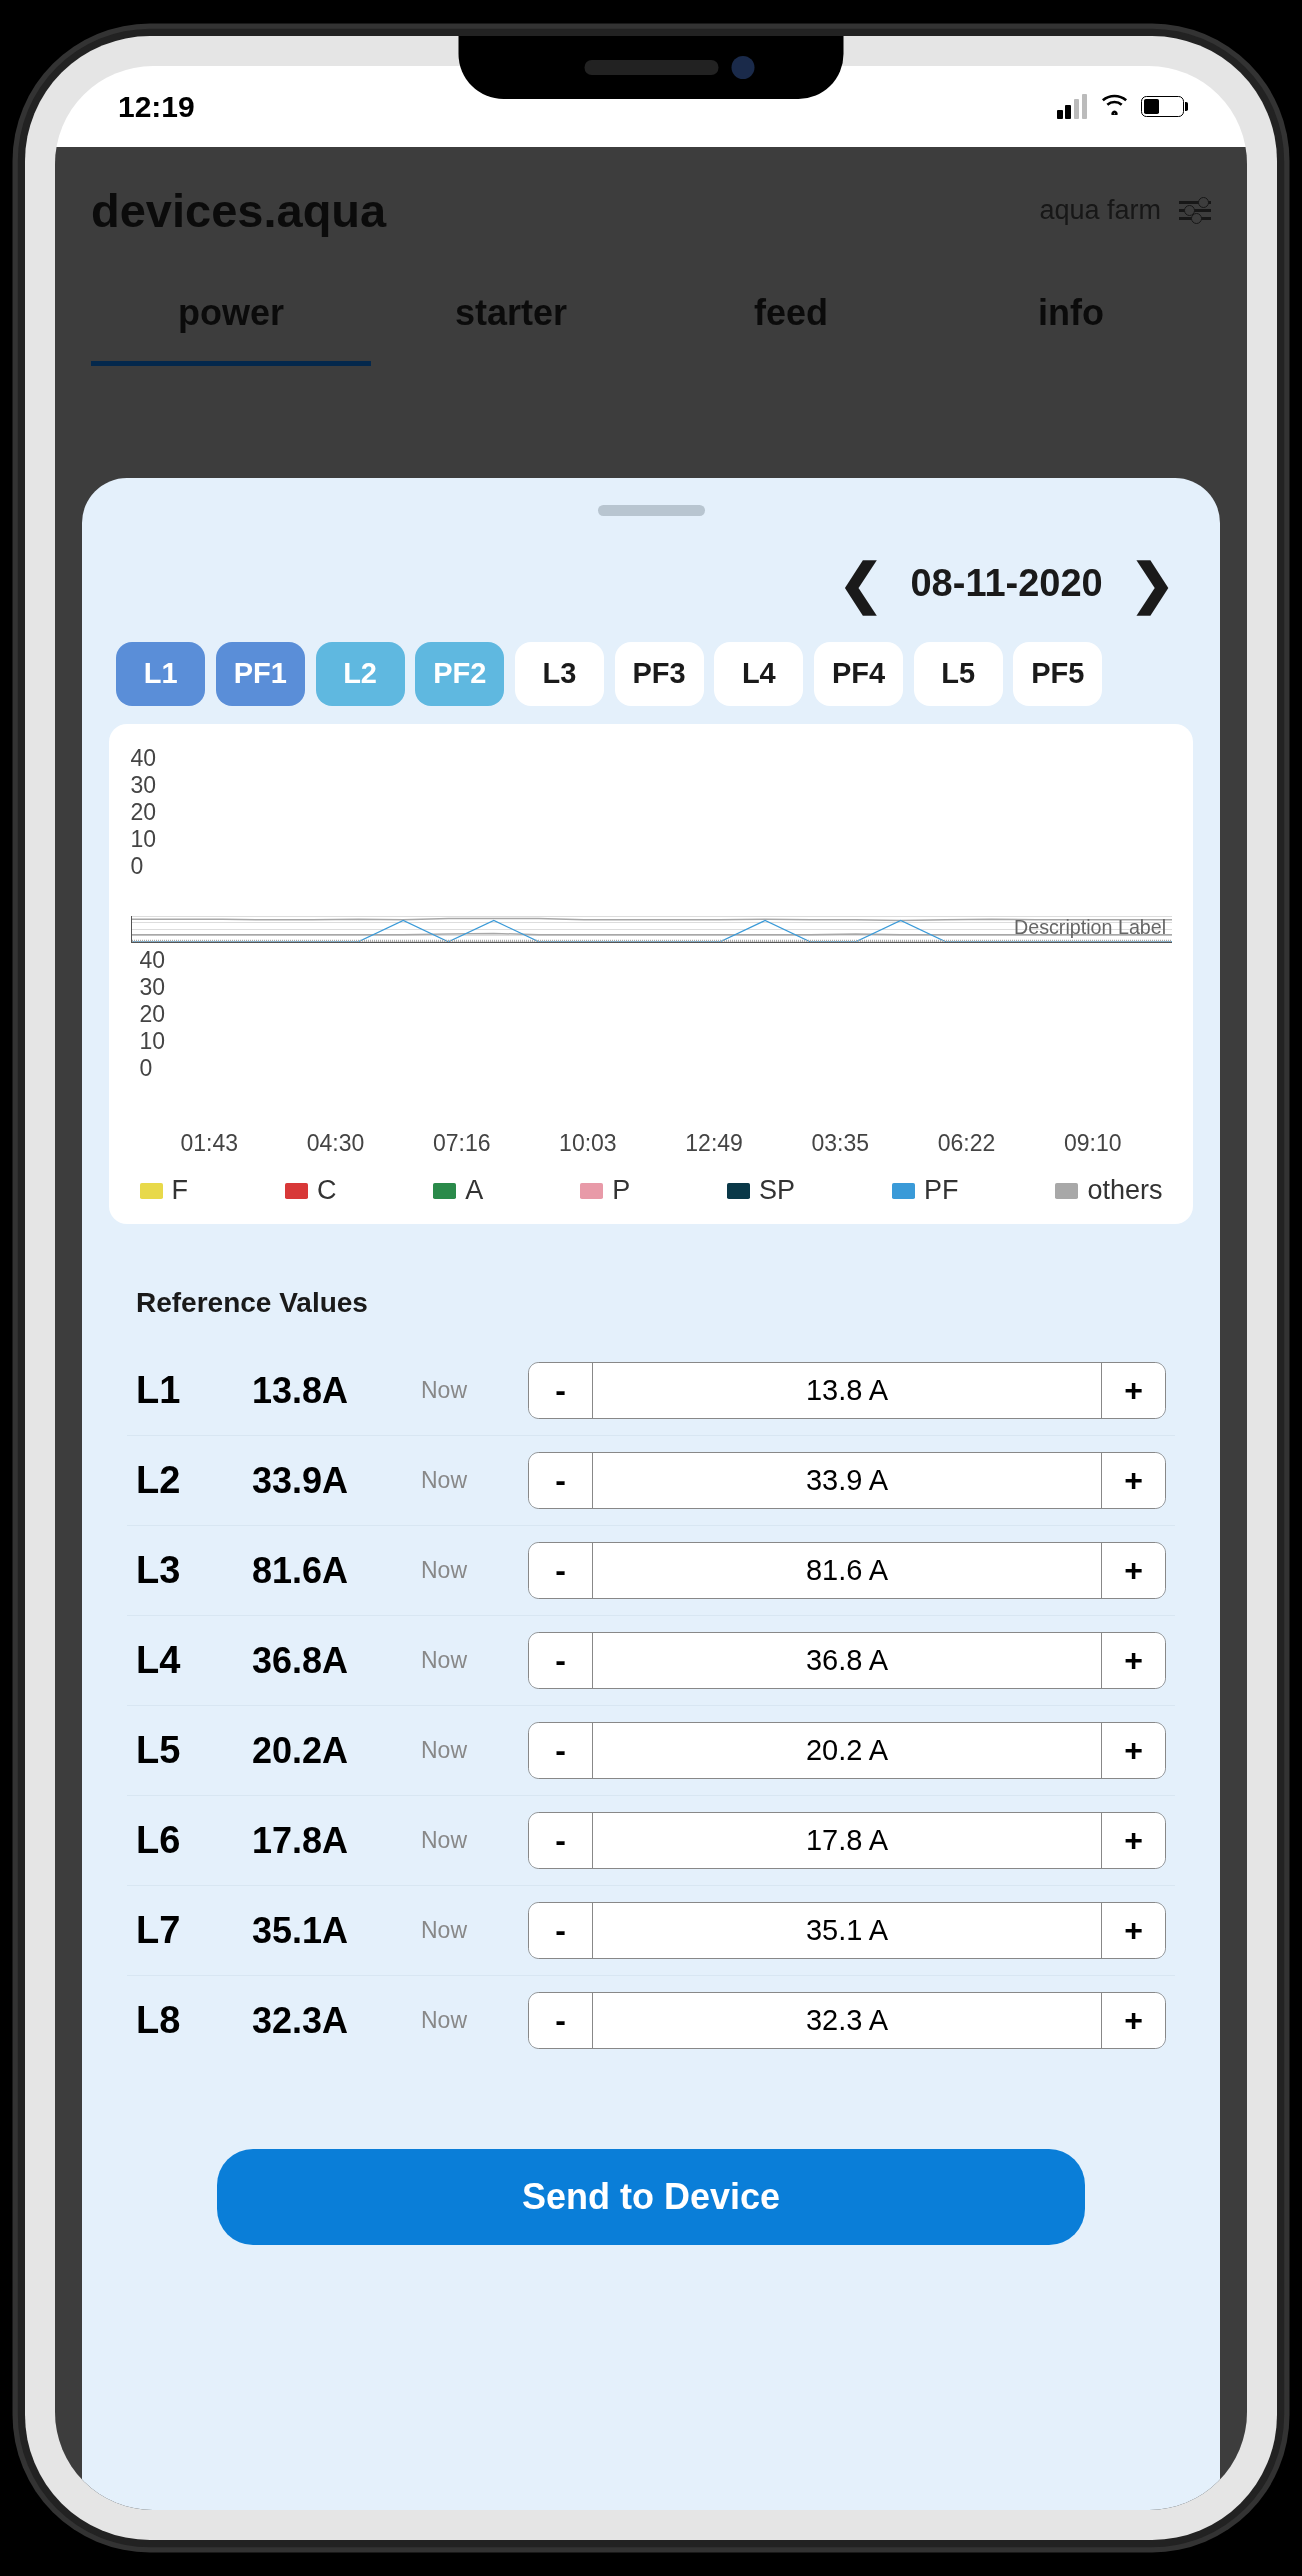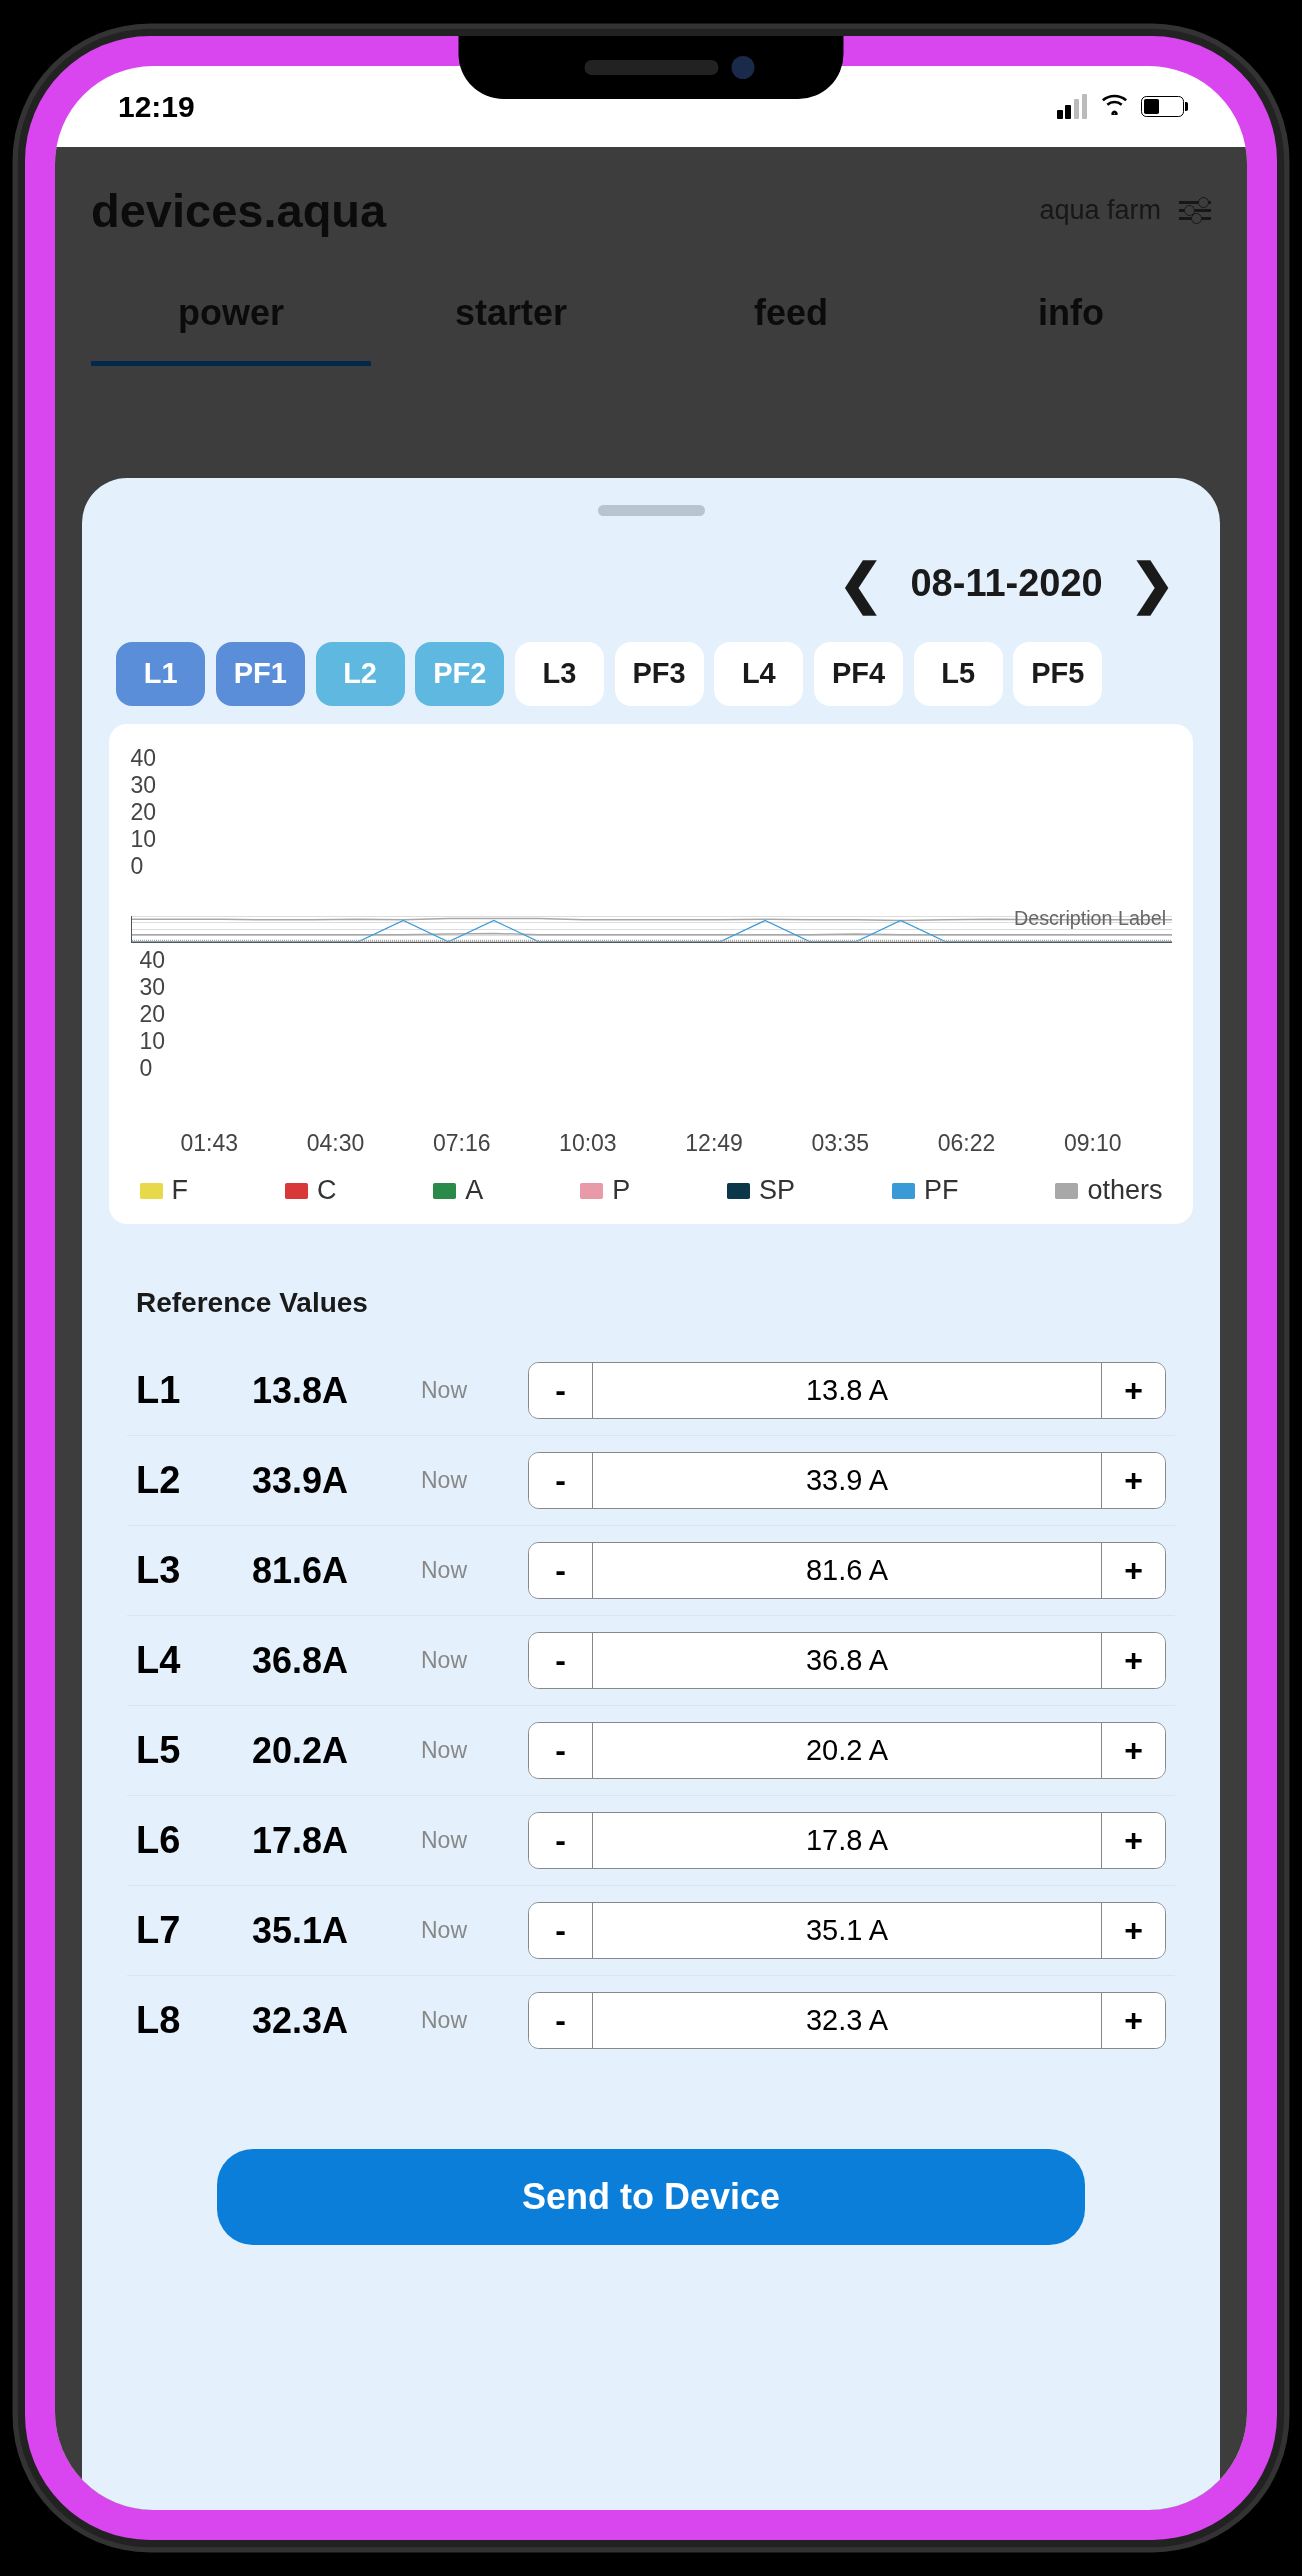--- a/index.html
+++ b/index.html
@@ -8,21 +8,21 @@
     font-family: -apple-system, BlinkMacSystemFont, "Segoe UI", Helvetica, Arial, sans-serif;
     width: 1302px;
     height: 2576px;
     display: flex;
     align-items: center;
     justify-content: center;
   }
   .phone-frame {
     width: 1252px;
     height: 2504px;
-    background: #d946ef;
+    background: #e5e5e5;
     border-radius: 125px;
     padding: 30px;
     position: relative;
     box-shadow: 0 0 0 7.2px #222, 0 0 0 12.5px #333;
   }
   .screen {
     width: 100%;
     height: 100%;
     background: #fff;
     border-radius: 98px;
@@ -191,21 +191,21 @@
   .y-axis-right { padding: 3.6px 0 36px 9px; }
   .plot {
     flex: 1;
     position: relative;
     border-left: 1.8px solid #555;
     border-bottom: 1.8px solid #555;
   }
   .gridlines { position: absolute; inset: 0; display: flex; flex-direction: column; justify-content: space-between; }
   .gridlines span { border-top: 0.9px solid #ddd; height: 0; }
   .desc-label {
-    position: absolute; bottom: 12px; right: 5.4px;
+    position: absolute; bottom: 3px; right: 5.4px;
     font-size: 19.7px; color: #666;
   }
   .x-axis {
     display: flex;
     justify-content: space-between;
     font-size: 23px;
     color: #444;
     padding: 12.5px 50px 0 50px;
   }
   .legend {

